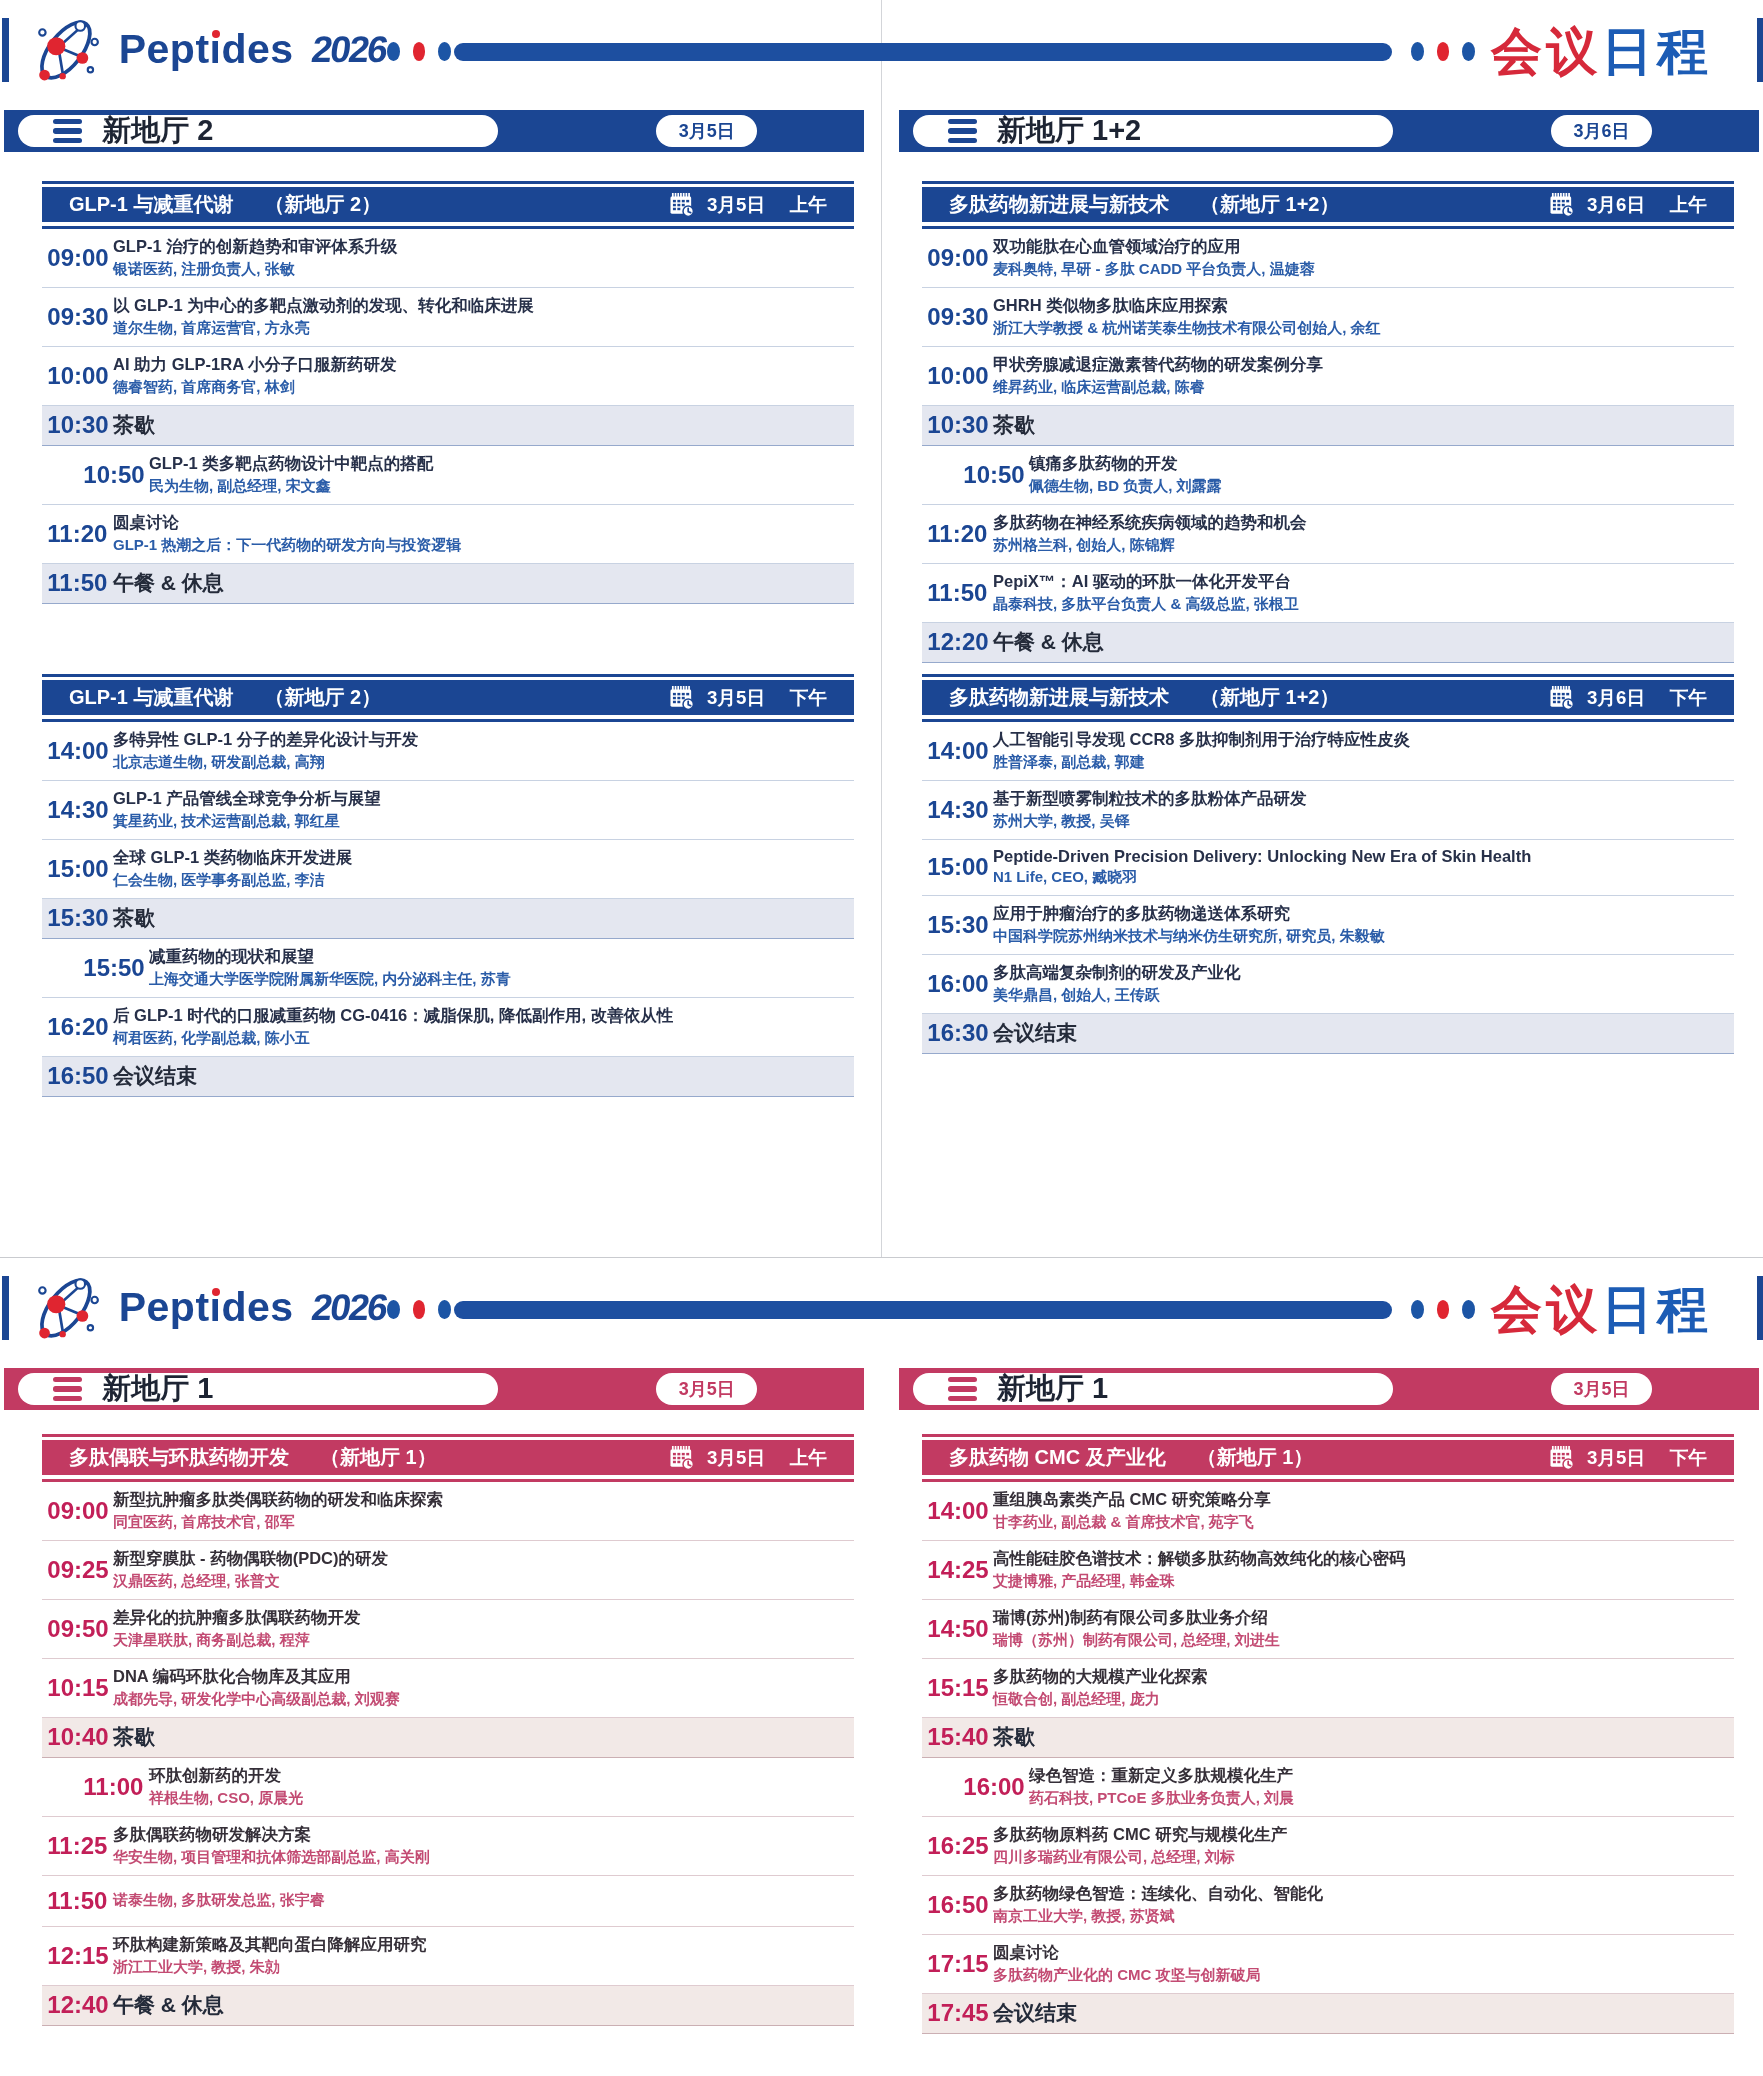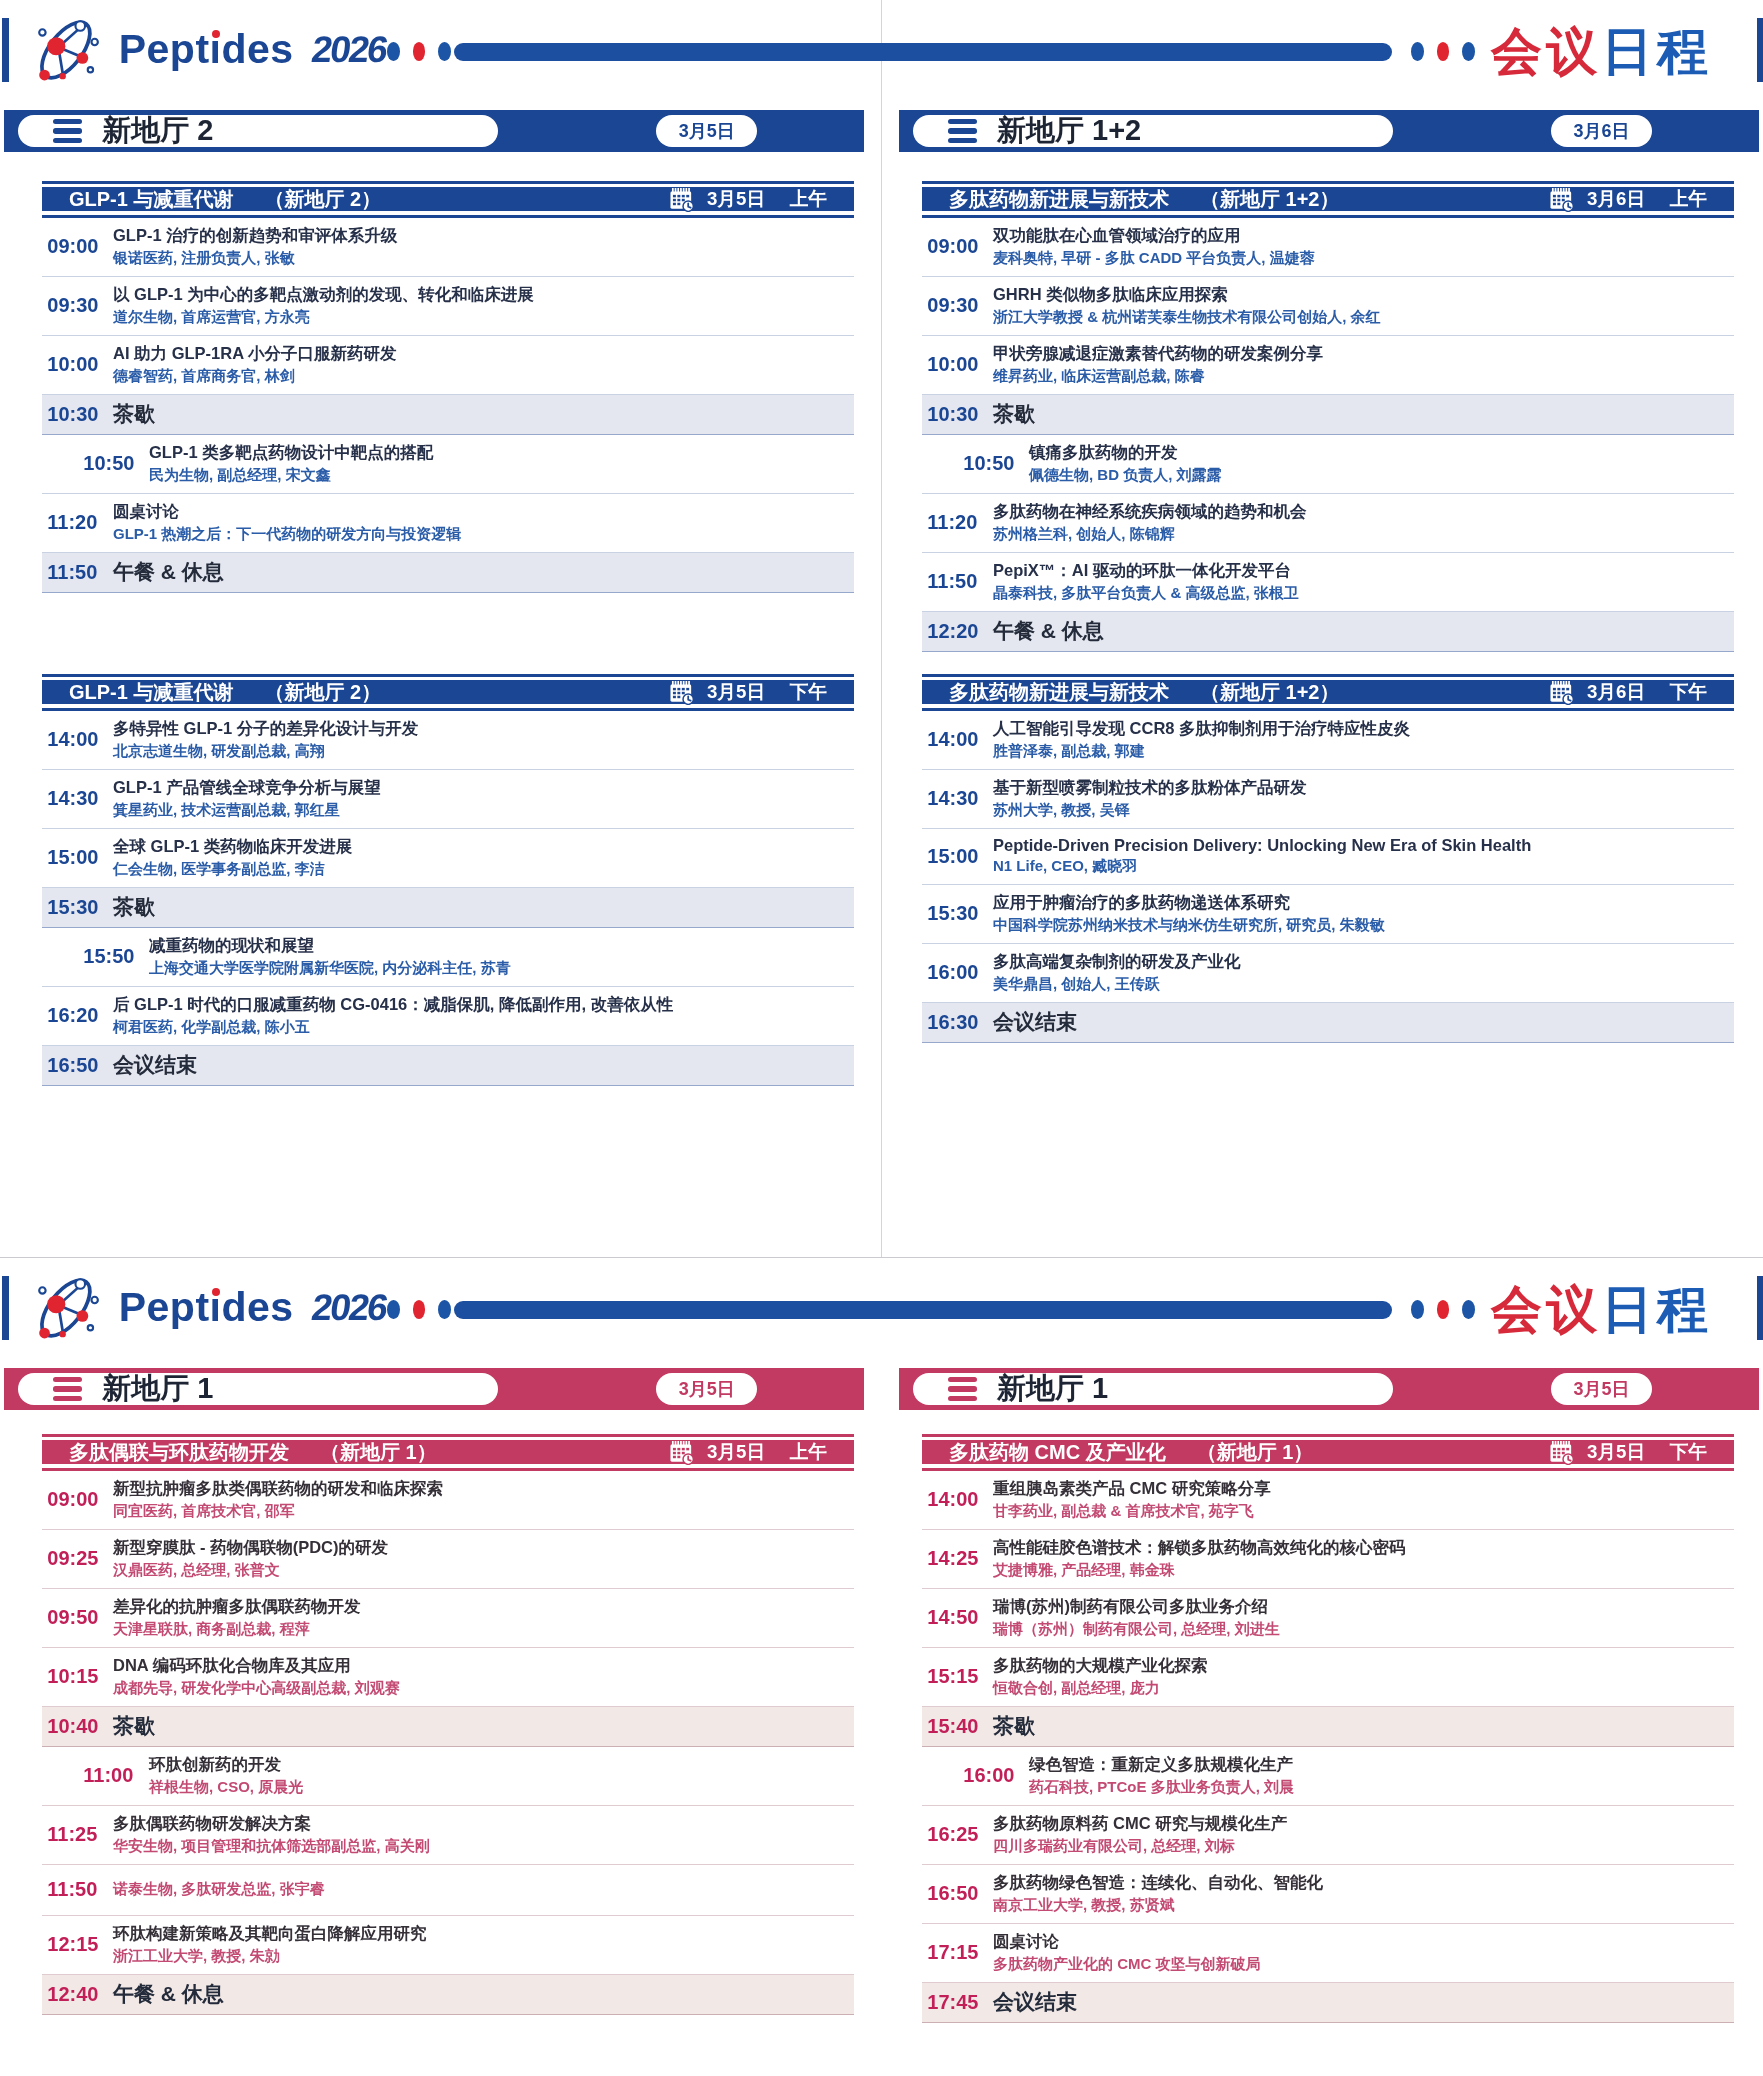--- a/index.html
+++ b/index.html
@@ -57,40 +57,40 @@
   .hallname { font-size:29px; font-weight:bold; color:#1d2433; }
   .datepill { margin-left:auto; margin-right:107px; min-width:101px; height:32px; padding:0 15px;
               background:#fff; border-radius:16px; display:flex; align-items:center; justify-content:center;
               font-size:18px; font-weight:bold; color:var(--theme); }
 
   
   .col { position:absolute; top:0; width:812px; height:100%; }
   .col.l { left:42px; } .col.r { left:922px; }
   .block { position:absolute; left:0; right:0; }
   .rule { height:2.7px; background:var(--theme); }
-  .secbar { height:24px; background:var(--theme); margin:3.7px 0; display:flex; align-items:center;
+  .secbar { height:35px; background:var(--theme); margin:3.7px 0; display:flex; align-items:center;
             color:#fff; padding:0 27px; }
   .sectitle { font-size:20px; font-weight:bold; }
   .secroom  { font-size:20px; font-weight:bold; margin-left:31px; }
   .secright { margin-left:auto; display:flex; align-items:center; gap:12.8px;
               font-size:18.7px; font-weight:bold; }
   .secperiod { margin-left:11.7px; }
   .calwrap svg { width:25.6px; height:25.6px; display:block; }
   .cal .body { fill:#fff; } .cal .tooth { fill:#fff; }
   .cal .grid { fill:var(--theme); }
   .cal .cbg  { fill:#fff; stroke:var(--theme); stroke-width:3; }
   .cal .chand{ fill:none; stroke:var(--theme); stroke-width:3.5; stroke-linecap:round; }
 
   .rows { width:100%; }
   .row { display:flex; border-top:1.1px solid var(--sep); }
   .rows .row:first-child { border-top:none; }
   .row.break + .row { border-top:none;margin-left:36px; }
   .row.talk { min-height:51px; }
   .row .time { flex:0 0 71px; padding-left:5.3px; display:flex; align-items:center;
-               font-size:20px; font-weight:bold; color:var(--time); }
+               font-size:24px; font-weight:bold; color:var(--time); }
   .talkbody { flex:1; display:flex; flex-direction:column; justify-content:center;
               gap:2px; padding:7.5px 10.7px 7.5px 0; }
   .ttl { font-size:16.5px; font-weight:bold; color:var(--ttl); }
   .spk { font-size:15px; font-weight:bold; color:var(--speaker); }
   .row.break { min-height:41px; background:var(--break-bg); border-bottom:1.6px solid var(--break-line);
                align-items:center; }
   .blabel { font-size:21px; font-weight:bold; color:#242b3a; display:flex; align-items:center; }
 </style>
 </head>
 <body>

